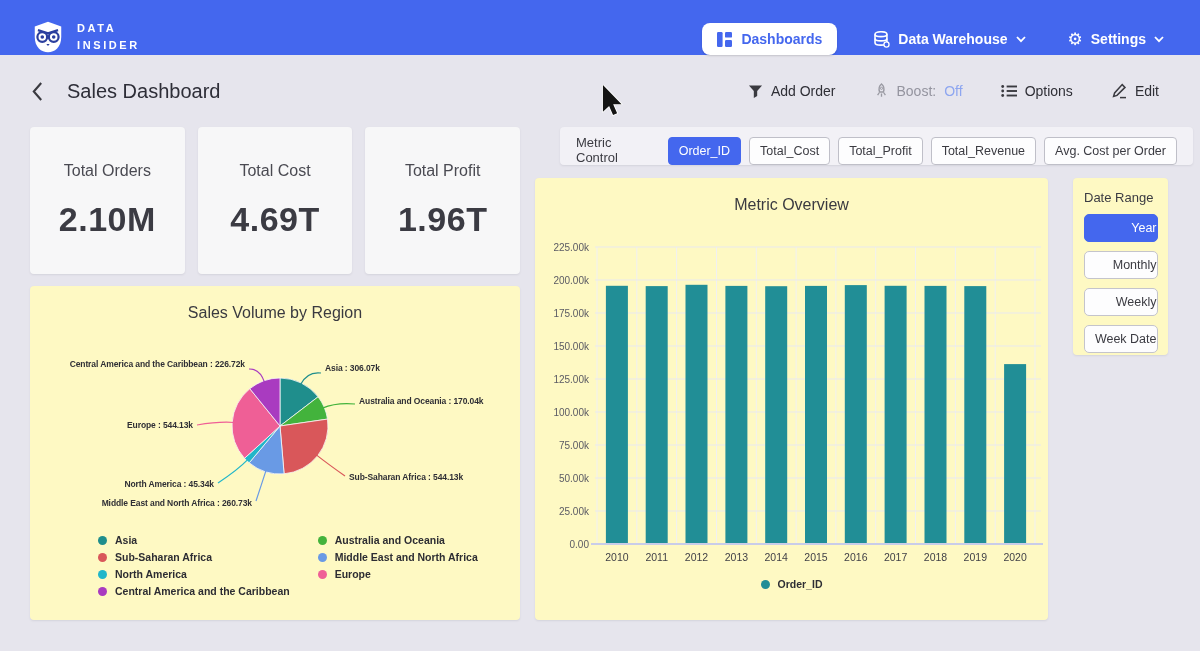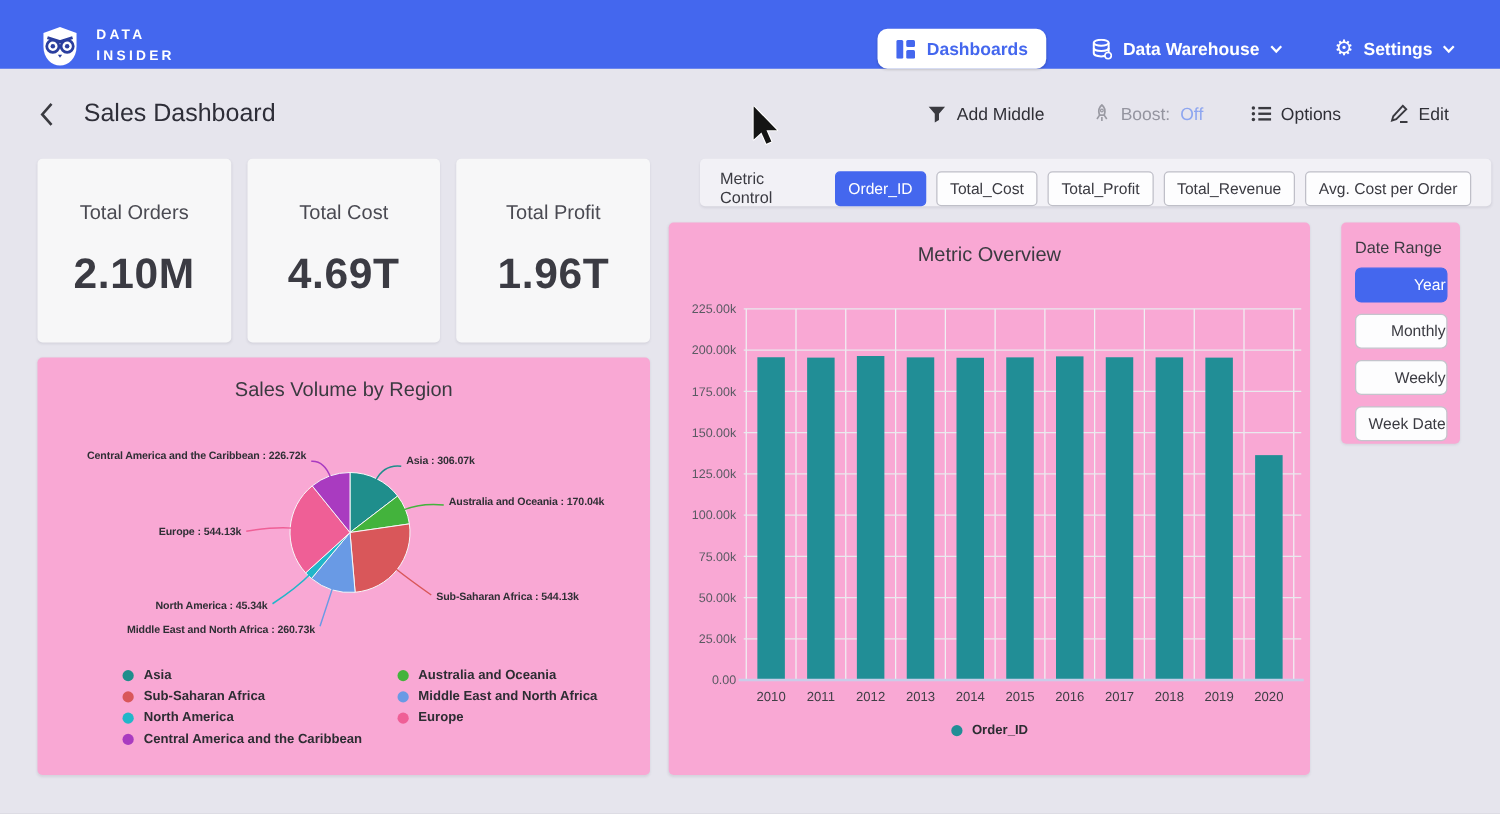--- a/index.html
+++ b/index.html
@@ -22,21 +22,21 @@
               display:flex;align-items:center;}
   .back-btn{background:none;border:none;cursor:pointer;padding:4px;display:flex;}
   .page-title{font-size:20px;font-weight:500;color:#2e2e38;margin-left:20px;}
   .header-actions{margin-left:auto;display:flex;align-items:center;gap:26px;font-size:14px;
                   font-weight:500;color:#2f2f36;}
   .action{display:flex;align-items:center;gap:8px;cursor:pointer;background:none;border:none;
           font-family:inherit;font-size:14px;font-weight:500;color:#2f2f36;}
   .boost-label{color:#94949f;}
   .boost-value{color:#8ea6f0;}
   
-  .card{position:absolute;background:#f9a8d4;border-radius:4px;box-shadow:0 1px 2px rgba(60,60,80,.10);}
+  .card{position:absolute;background:#fef9c3;border-radius:4px;box-shadow:0 1px 2px rgba(60,60,80,.10);}
   .kpi-row{position:absolute;left:30px;top:127px;width:490px;height:147px;display:flex;gap:13px;}
   .kpi{position:relative;flex:1;background:#f7f7f8;border-radius:4px;box-shadow:0 1px 2px rgba(60,60,80,.10);
        display:flex;flex-direction:column;align-items:center;justify-content:center;gap:20px;}
   .kpi-label{font-size:16px;color:#4a4a52;}
   .kpi-value{font-size:34px;font-weight:bold;color:#3b3b43;letter-spacing:.5px;}
   .metric-bar{left:560px;top:127px;width:633px;height:38px;background:#f2f1f6;
               display:flex;align-items:flex-end;padding:0 16px;box-sizing:border-box;gap:0;}
   .mc-label{font-size:13px;color:#3b3b42;margin-right:14px;}
   .chip{font-size:12.5px;padding:6px 10px;border-radius:4px;border:1px solid #bfbfc8;
         background:#fdfdfe;color:#3b3b42;cursor:pointer;font-family:inherit;white-space:nowrap;}
@@ -117,21 +117,21 @@
       <svg width="11" height="19" viewBox="0 0 9 18">
         <polyline points="8,1 1,9 8,17" fill="none" stroke="#3a3a40" stroke-width="2"></polyline>
       </svg>
     </button>
     <span class="page-title">Sales Dashboard</span>
     <div class="header-actions">
       <button class="action">
         <svg width="15" height="15" viewBox="0 0 16 16">
           <path d="M1,1.5 H15 L9.8,7.5 V12.8 L6.2,15 V7.5 Z" fill="#3a3a40"></path>
         </svg>
-        <span>Add Middle</span>
+        <span>Add Order</span>
       </button>
       <button class="action">
         <svg width="15" height="16" viewBox="0 0 15 16">
           <path d="M7.5,1 C9.8,2.8 10.4,6 9.4,9 H5.6 C4.6,6 5.2,2.8 7.5,1 Z" fill="none" stroke="#9a9aa3" stroke-width="1.4"></path>
           <circle cx="7.5" cy="5.3" r="1.1" fill="none" stroke="#9a9aa3" stroke-width="1"></circle>
           <path d="M5.4,9.5 L3.6,12.2 M9.6,9.5 L11.4,12.2 M7.5,10.5 V13.8" stroke="#9a9aa3" stroke-width="1.3" fill="none"></path>
         </svg>
         <span class="boost-label">Boost:</span>
         <span class="boost-value">Off</span>
       </button>

